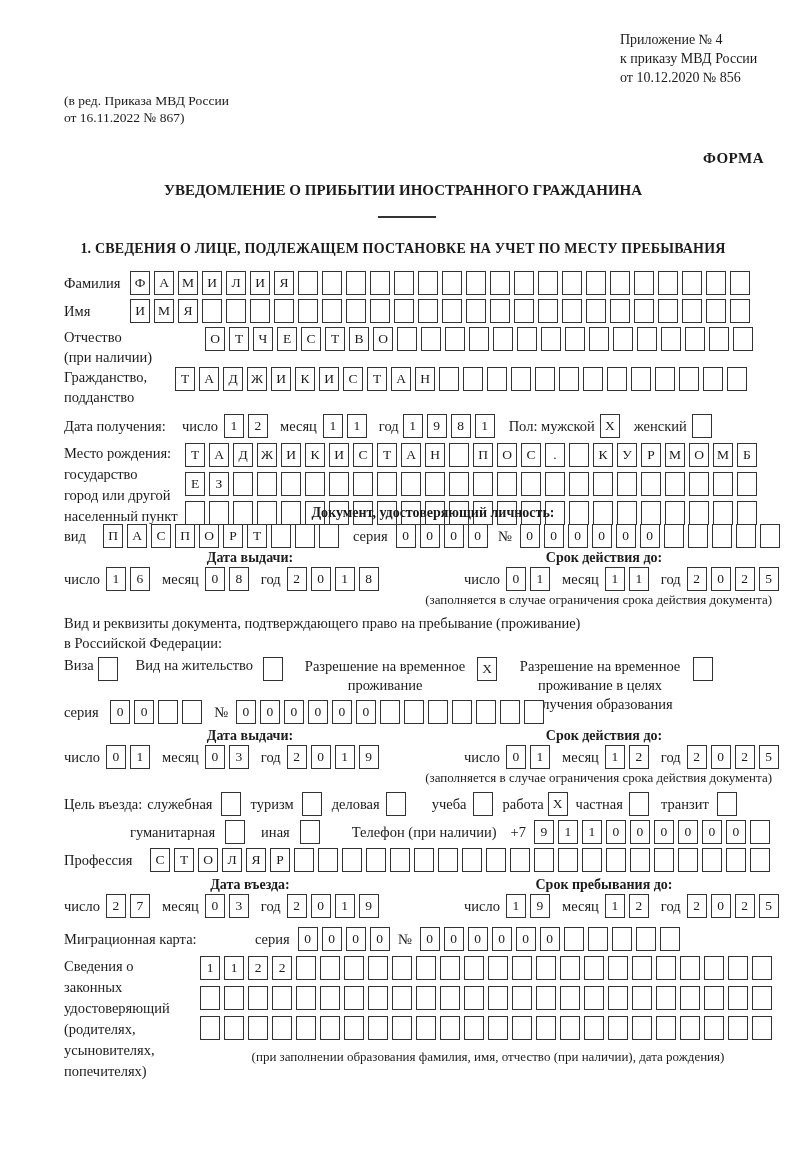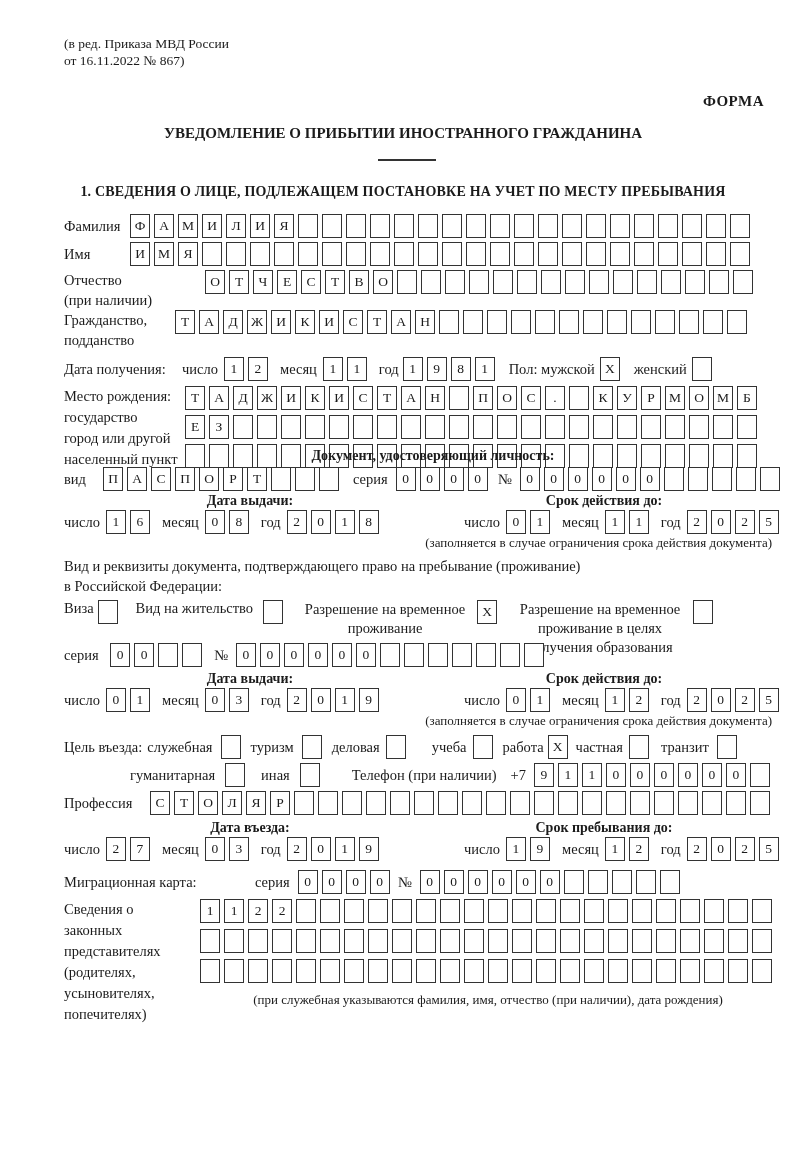--- a/index.html
+++ b/index.html
@@ -50,20 +50,25 @@
   .opt .cap{text-align:center;line-height:19px;}
   .chkbx{margin-top:0;}
   .leg-note{margin-top:3px;text-align:center;font-size:13px;}
   [data-interactable]{cursor:default;}
 </style>
 </head>
 <body>
 
 <div class="page" data-interactable="false">
 
+  <div class="appendix" data-interactable="false">
+    <div data-interactable="false">Приложение № 4</div>
+    <div data-interactable="false">к приказу МВД России</div>
+    <div data-interactable="false">от 10.12.2020 № 856</div>
+  </div>
   <div class="edition" data-interactable="false">
     <div data-interactable="false">(в ред. Приказа МВД России</div>
     <div data-interactable="false">от 16.11.2022 № 867)</div>
   </div>
 
   <div class="forma" data-interactable="false">ФОРМА</div>
 
   <div class="title" data-interactable="false">
     <div data-interactable="false">УВЕДОМЛЕНИЕ О ПРИБЫТИИ ИНОСТРАННОГО ГРАЖДАНИНА</div>
     <div data-interactable="false"><span class="title-underline" data-interactable="false"></span></div>
@@ -643,21 +648,21 @@
         <span class="bx" data-interactable="true"></span>
         <span class="bx" data-interactable="true"></span>
         <span class="bx" data-interactable="true"></span>
       </span>
   </div>
 
   <div class="row top" style="margin-top:5px;gap:20px;" data-interactable="false">
     <span class="lblblock" style="width:116px;line-height:21px;" data-interactable="false">
       <div data-interactable="false">Сведения о</div>
       <div data-interactable="false">законных</div>
-      <div data-interactable="false">представителях</div>
+      <div data-interactable="false">удостоверяющий</div>
       <div data-interactable="false">(родителях,</div>
       <div data-interactable="false">усыновителях,</div>
       <div data-interactable="false">попечителях)</div>
     </span>
     <span class="stackcol" style="gap:6px;" data-interactable="false">
       <span class="bxs" data-interactable="false">
           <span class="bx" data-interactable="true">1</span>
           <span class="bx" data-interactable="true">1</span>
           <span class="bx" data-interactable="true">2</span>
           <span class="bx" data-interactable="true">2</span>
@@ -727,17 +732,17 @@
           <span class="bx" data-interactable="true"></span>
           <span class="bx" data-interactable="true"></span>
           <span class="bx" data-interactable="true"></span>
           <span class="bx" data-interactable="true"></span>
           <span class="bx" data-interactable="true"></span>
           <span class="bx" data-interactable="true"></span>
           <span class="bx" data-interactable="true"></span>
           <span class="bx" data-interactable="true"></span>
           <span class="bx" data-interactable="true"></span>
         </span>
-      <span class="leg-note" data-interactable="false">(при служебная указываются фамилия, имя, отчество (при наличии), дата рождения)</span>
+      <span class="leg-note" data-interactable="false">(при заполнении образования фамилия, имя, отчество (при наличии), дата рождения)</span>
     </span>
   </div>
 
 </div>
 
 </body></html>

